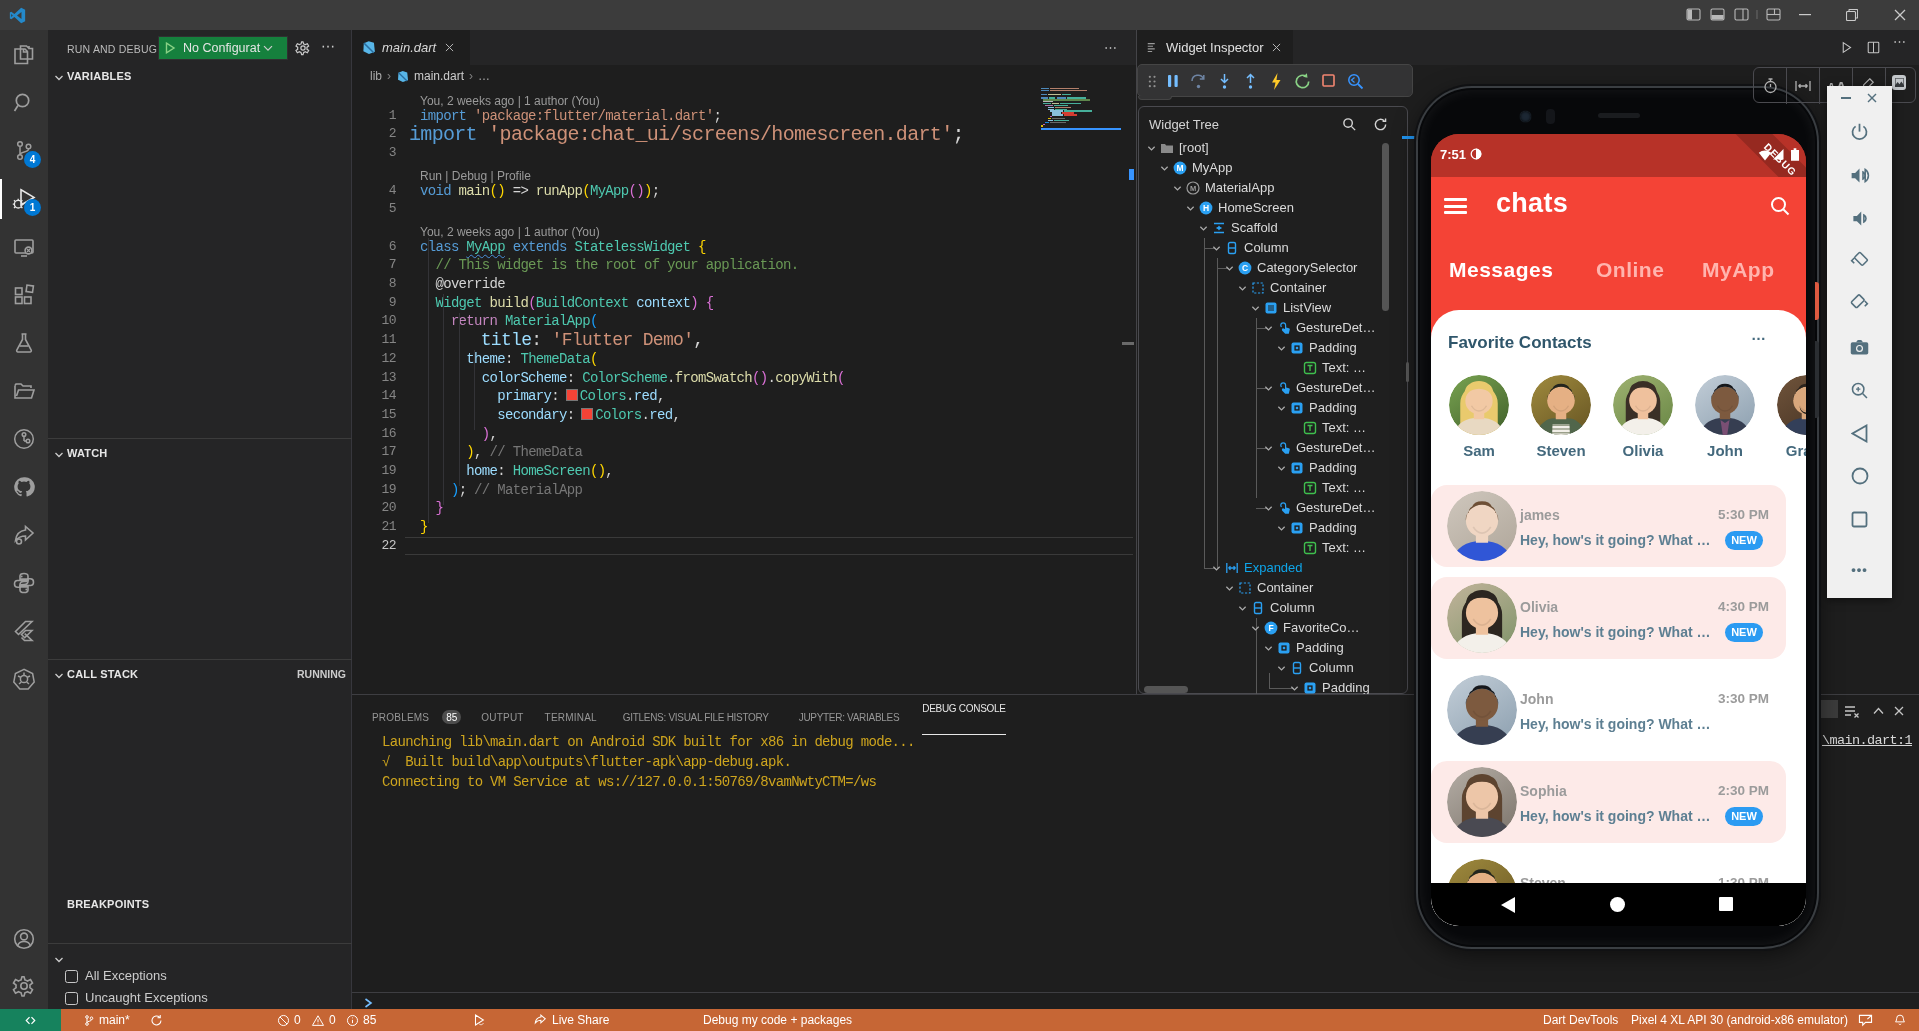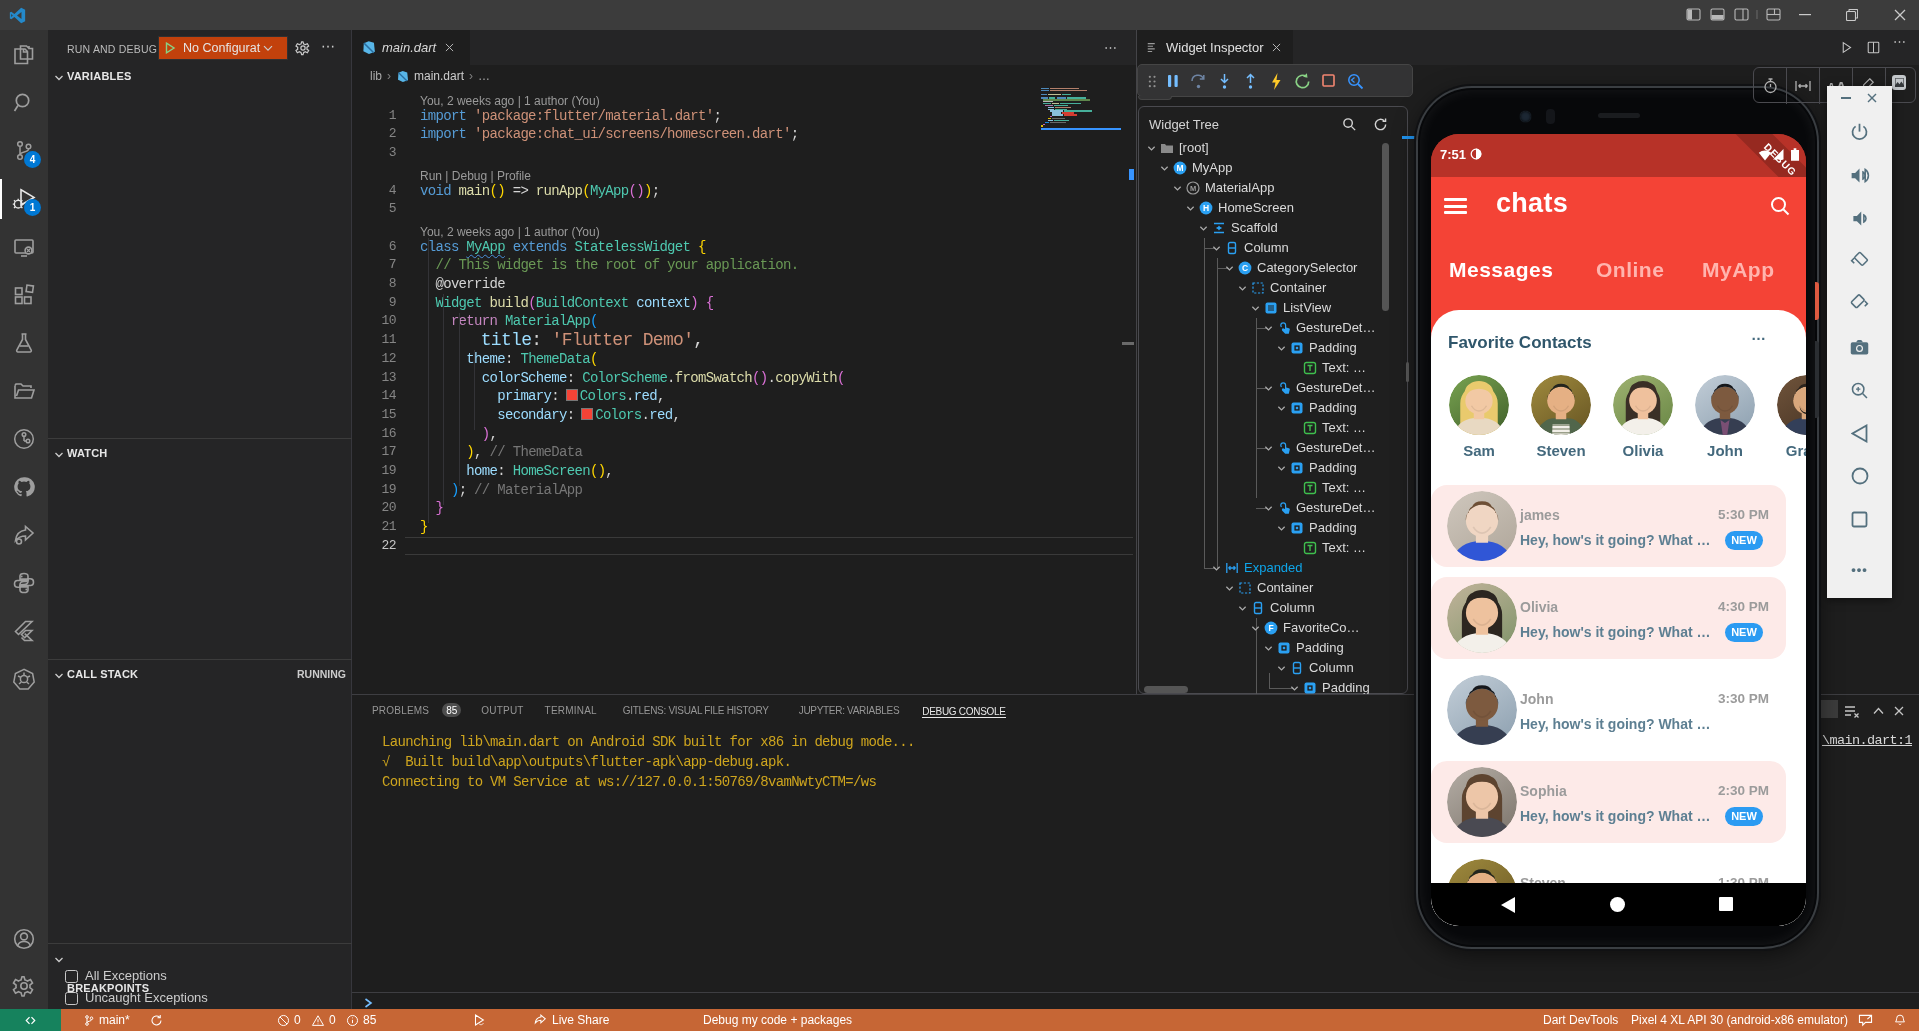--- a/index.html
+++ b/index.html
@@ -182,21 +182,21 @@
         <svg width="24" height="24" viewBox="0 0 24 24" fill="none" stroke="#9e9e9e" stroke-width="1.6">
           <circle cx="12" cy="12" r="3.2"></circle>
           <path d="M12 2.8 13 6a6.3 6.3 0 0 1 2.5 1l3-1.4 2 3.4-2.6 2a6.5 6.5 0 0 1 0 2.7l2.6 2-2 3.4-3-1.4a6.3 6.3 0 0 1-2.5 1l-1 3.3h-2l-1-3.3a6.3 6.3 0 0 1-2.5-1l-3 1.4-2-3.4 2.6-2a6.5 6.5 0 0 1 0-2.7l-2.6-2 2-3.4 3 1.4a6.3 6.3 0 0 1 2.5-1l1-3.2z"></path>
         </svg>
       </div>
     </div>
 </div>
 
 <div class="ab" style="left:48px;top:30px;width:304px;height:979px;background:#252526;border-right:1px solid #37373d">
  <div class="ab" style="left:19px;top:13px;color:#bbbbbb;font-size:10.5px;letter-spacing:.2px">RUN AND DEBUG</div>
- <div class="ab" style="left:110px;top:6px;width:130px;height:24px;background:#c2410c;border:1px solid #303031;display:flex;align-items:center">
+ <div class="ab" style="left:110px;top:6px;width:130px;height:24px;background:#15803d;border:1px solid #303031;display:flex;align-items:center">
    <svg style="margin-left:5px" width="12" height="12" viewBox="0 0 12 12">
         <path d="M2.5 1.2 10 6 2.5 10.8z" fill="none" stroke="#89d185" stroke-width="1.4"></path>
       </svg>
    <span style="color:#e5e5e5;font-size:12.5px;margin-left:7px;white-space:nowrap">No Configurat</span>
    <svg style="margin-left:3px" width="10" height="8" viewBox="0 0 10 8">
         <path d="M1 2.2 5 6.2 9 2.2" fill="none" stroke="#ccc" stroke-width="1.2"></path>
       </svg>
  </div>
  <svg class="ab" style="left:247px;top:10px" width="16" height="16" viewBox="0 0 24 24" fill="none" stroke="#ccc" stroke-width="1.8">
       <circle cx="12" cy="12" r="3.2"></circle>
@@ -215,21 +215,21 @@
  <div class="ab" style="left:0;top:629px;width:304px;border-top:1px solid #3c3c3c"></div>
  <svg class="ab" style="left:6px;top:641px" width="10" height="10" viewBox="0 0 10 10">
       <path d="M1.5 3 5 6.5 8.5 3" fill="none" stroke="#ccc" stroke-width="1.3"></path>
     </svg>
  <div class="ab" style="left:19px;top:638px;color:#e7e7e7;font-size:11px;font-weight:bold;letter-spacing:.2px">CALL STACK</div>
  <div class="ab" style="left:249px;top:638px;color:#cccccc;font-size:10.5px;font-weight:bold">RUNNING</div>
  <div class="ab" style="left:0;top:913px;width:304px;border-top:1px solid #3c3c3c"></div>
  <svg class="ab" style="left:6px;top:925px" width="10" height="10" viewBox="0 0 10 10">
       <path d="M1.5 3 5 6.5 8.5 3" fill="none" stroke="#ccc" stroke-width="1.3"></path>
     </svg>
- <div class="ab" style="left:19px;top:952px;color:#e7e7e7;font-size:11px;font-weight:bold;letter-spacing:.2px">BREAKPOINTS</div>
+ <div class="ab" style="left:19px;top:868px;color:#e7e7e7;font-size:11px;font-weight:bold;letter-spacing:.2px">BREAKPOINTS</div>
  <div class="ab" style="left:17px;top:940px;width:13px;height:13px;border:1.4px solid #c8c8c8;border-radius:2.5px"></div>
  <div class="ab" style="left:37px;top:938px;color:#cccccc;font-size:13px">All Exceptions</div>
  <div class="ab" style="left:17px;top:962px;width:13px;height:13px;border:1.4px solid #c8c8c8;border-radius:2.5px"></div>
  <div class="ab" style="left:37px;top:960px;color:#cccccc;font-size:13px">Uncaught Exceptions</div>
 </div>
 
 <div class="ab" style="left:352px;top:30px;width:784px;height:664px;background:#1e1e1e">
  <div class="ab" style="left:0;top:0;width:784px;height:35px;background:#252526"></div>
  <div class="ab" style="left:0;top:0;width:118px;height:35px;background:#1e1e1e;display:flex;align-items:center">
    <svg style="margin-left:9px" width="15" height="15" viewBox="0 0 16 16">
@@ -254,21 +254,21 @@
       <span style="margin:0 5px;color:#808080">›</span>
       <span>…</span>
  </div>
 </div>
 
 <div class="ab" style="left:352px;top:30px;width:784px;height:664px;overflow:hidden">
 <div class="ab" style="left:68px;top:61.0px;height:18.7px"><span class="cl">You, 2 weeks ago | 1 author (You)</span></div>
 <div class="ab mono" style="left:0;top:76.7px;width:44px;height:18.7px;line-height:18.7px;text-align:right;color:#858585;font-size:13px;letter-spacing:-0.6px">1</div>
 <div class="ab mono" style="left:68px;top:76.7px;height:18.7px;line-height:19.3px;font-size:14px;letter-spacing:-0.68px;white-space:pre"><span style="color:#569CD6">import </span><span style="color:#CE9178">'package:flutter/material.dart'</span><span style="color:#d4d4d4">;</span></div>
 <div class="ab mono" style="left:0;top:95.4px;width:44px;height:18.7px;line-height:18.7px;text-align:right;color:#858585;font-size:13px;letter-spacing:-0.6px">2</div>
-<div class="ab mono" style="left:68px;top:95.4px;height:18.7px;line-height:19.3px;font-size:14px;letter-spacing:-0.68px;white-space:pre"><span style="color:#569CD6">import </span><span style="color:#CE9178">'package:chat_ui/screens/homescreen.dart'</span><span style="color:#d4d4d4">;</span></div>
+<div class="ab mono" style="left:57px;top:95.4px;height:18.7px;line-height:19.3px;font-size:20px;letter-spacing:-0.68px;white-space:pre"><span style="color:#569CD6">import </span><span style="color:#CE9178">'package:chat_ui/screens/homescreen.dart'</span><span style="color:#d4d4d4">;</span></div>
 <div class="ab mono" style="left:0;top:114.1px;width:44px;height:18.7px;line-height:18.7px;text-align:right;color:#858585;font-size:13px;letter-spacing:-0.6px">3</div>
 <div class="ab mono" style="left:68px;top:114.1px;height:18.7px;line-height:19.3px;font-size:14px;letter-spacing:-0.68px;white-space:pre"></div>
 <div class="ab" style="left:68px;top:135.8px;height:18.7px"><span class="cl">Run | Debug | Profile</span></div>
 <div class="ab mono" style="left:0;top:151.5px;width:44px;height:18.7px;line-height:18.7px;text-align:right;color:#858585;font-size:13px;letter-spacing:-0.6px">4</div>
 <div class="ab mono" style="left:68px;top:151.5px;height:18.7px;line-height:19.3px;font-size:14px;letter-spacing:-0.68px;white-space:pre"><span style="color:#569CD6">void </span><span style="color:#DCDCAA">main</span><span style="color:#FFD700">()</span><span style="color:#d4d4d4"> =&gt; </span><span style="color:#DCDCAA">runApp</span><span style="color:#FFD700">(</span><span style="color:#4EC9B0">MyApp</span><span style="color:#DA70D6">()</span><span style="color:#FFD700">)</span><span style="color:#d4d4d4">;</span></div>
 <div class="ab mono" style="left:0;top:170.2px;width:44px;height:18.7px;line-height:18.7px;text-align:right;color:#858585;font-size:13px;letter-spacing:-0.6px">5</div>
 <div class="ab mono" style="left:68px;top:170.2px;height:18.7px;line-height:19.3px;font-size:14px;letter-spacing:-0.68px;white-space:pre"></div>
 <div class="ab" style="left:68px;top:191.9px;height:18.7px"><span class="cl">You, 2 weeks ago | 1 author (You)</span></div>
 <div class="ab mono" style="left:0;top:207.6px;width:44px;height:18.7px;line-height:18.7px;text-align:right;color:#858585;font-size:13px;letter-spacing:-0.6px">6</div>
 <div class="ab mono" style="left:68px;top:207.6px;height:18.7px;line-height:19.3px;font-size:14px;letter-spacing:-0.68px;white-space:pre"><span style="color:#569CD6">class </span><span style="color:#4EC9B0;text-decoration:underline wavy #4a90d9 1px;text-underline-offset:3px">MyApp</span><span style="color:#569CD6"> extends </span><span style="color:#4EC9B0">StatelessWidget </span><span style="color:#FFD700">{</span></div>
@@ -744,21 +744,21 @@
 <div class="ab" style="left:1136px;top:30px;width:1px;height:664px;background:#444448"></div>
 
 <div class="ab" style="left:352px;top:694px;width:1567px;height:315px;background:#1e1e1e;border-top:1px solid #3e3e42">
  <div class="ab" style="left:20px;top:8px;display:flex;align-items:center;gap:0;font-size:10px;color:#969696;letter-spacing:.2px">
    <span>PROBLEMS</span>
    <span style="margin-left:13px;background:#4d4d4d;color:#fff;border-radius:9px;padding:1.5px 4px;font-size:10px;letter-spacing:0">85</span>
    <span style="margin-left:20px">OUTPUT</span>
    <span style="margin-left:21px">TERMINAL</span>
    <span style="margin-left:26px;letter-spacing:-0.3px">GITLENS: VISUAL FILE HISTORY</span>
    <span style="margin-left:30px;letter-spacing:-0.3px">JUPYTER: VARIABLES</span>
-   <span style="margin-left:23px;letter-spacing:-0.3px;color:#e7e7e7;border-bottom:1.5px solid #e7e7e7;padding-bottom:0;margin-bottom:-4px">DEBUG CONSOLE</span>
+   <span style="margin-left:23px;letter-spacing:-0.3px;color:#e7e7e7;border-bottom:1.5px solid #e7e7e7;padding-bottom:20px;margin-bottom:-4px">DEBUG CONSOLE</span>
  </div>
  <div class="ab mono" style="left:30px;top:37px;font-size:14px;letter-spacing:-0.68px;line-height:20px;color:#cea51e;white-space:pre">Launching lib\main.dart on Android SDK built for x86 in debug mode...
 √  Built build\app\outputs\flutter-apk\app-debug.apk.
 Connecting to VM Service at ws://127.0.0.1:50769/8vamNwtyCTM=/ws</div>
  <div class="ab" style="left:0px;top:297px;width:1567px;border-top:1px solid #3e3e42"></div>
  <svg class="ab" style="left:12px;top:303px" width="9" height="10" viewBox="0 0 9 10">
       <path d="M1.5 1 7 5 1.5 9" fill="none" stroke="#75beff" stroke-width="1.6"></path>
     </svg>
 </div>
 

